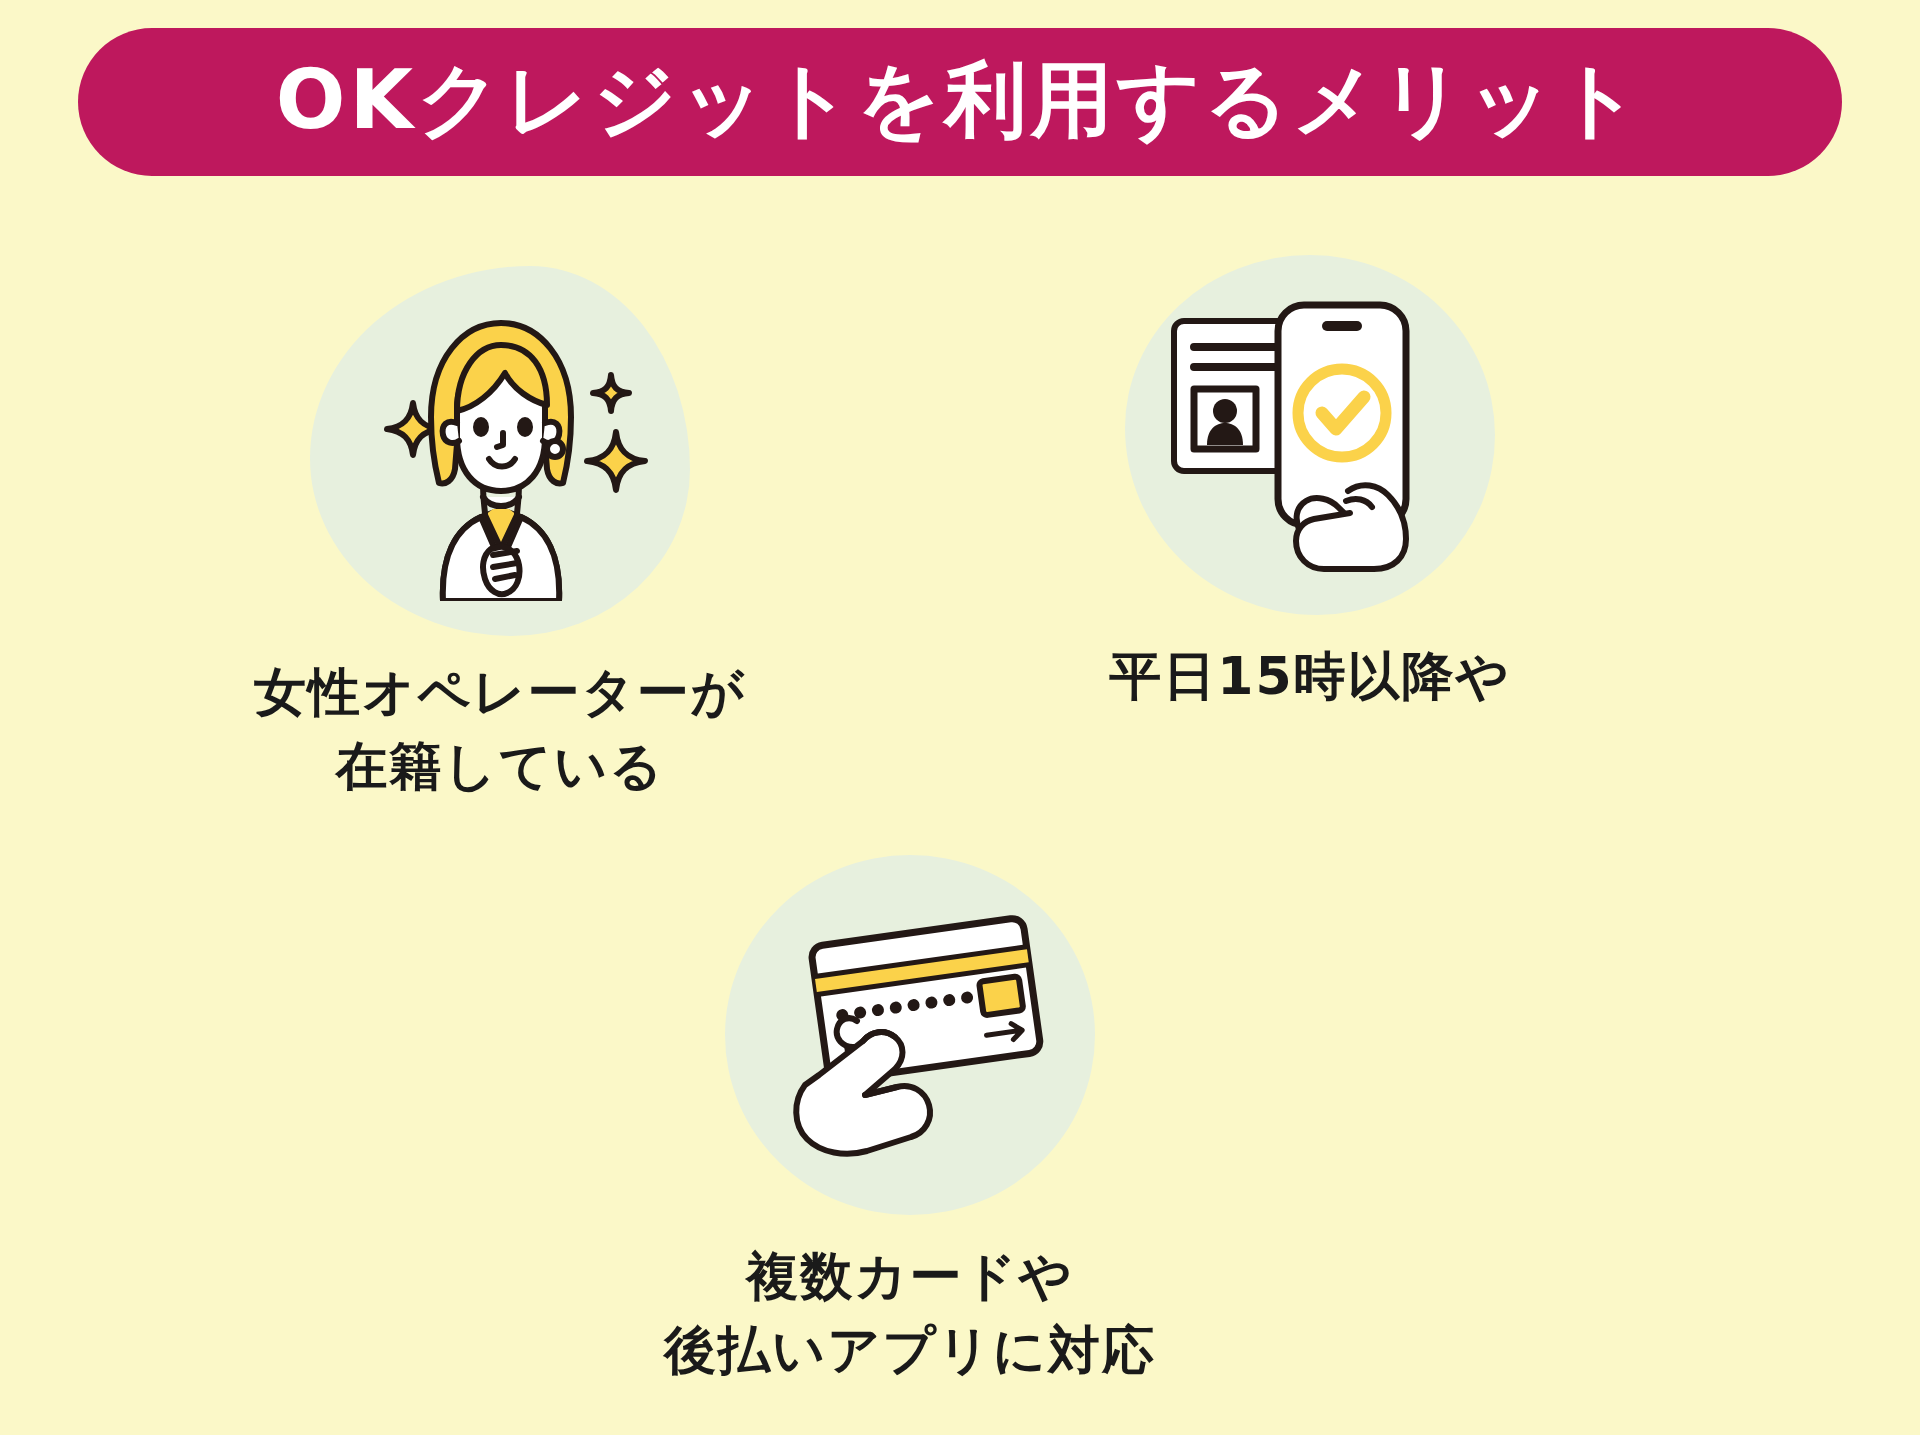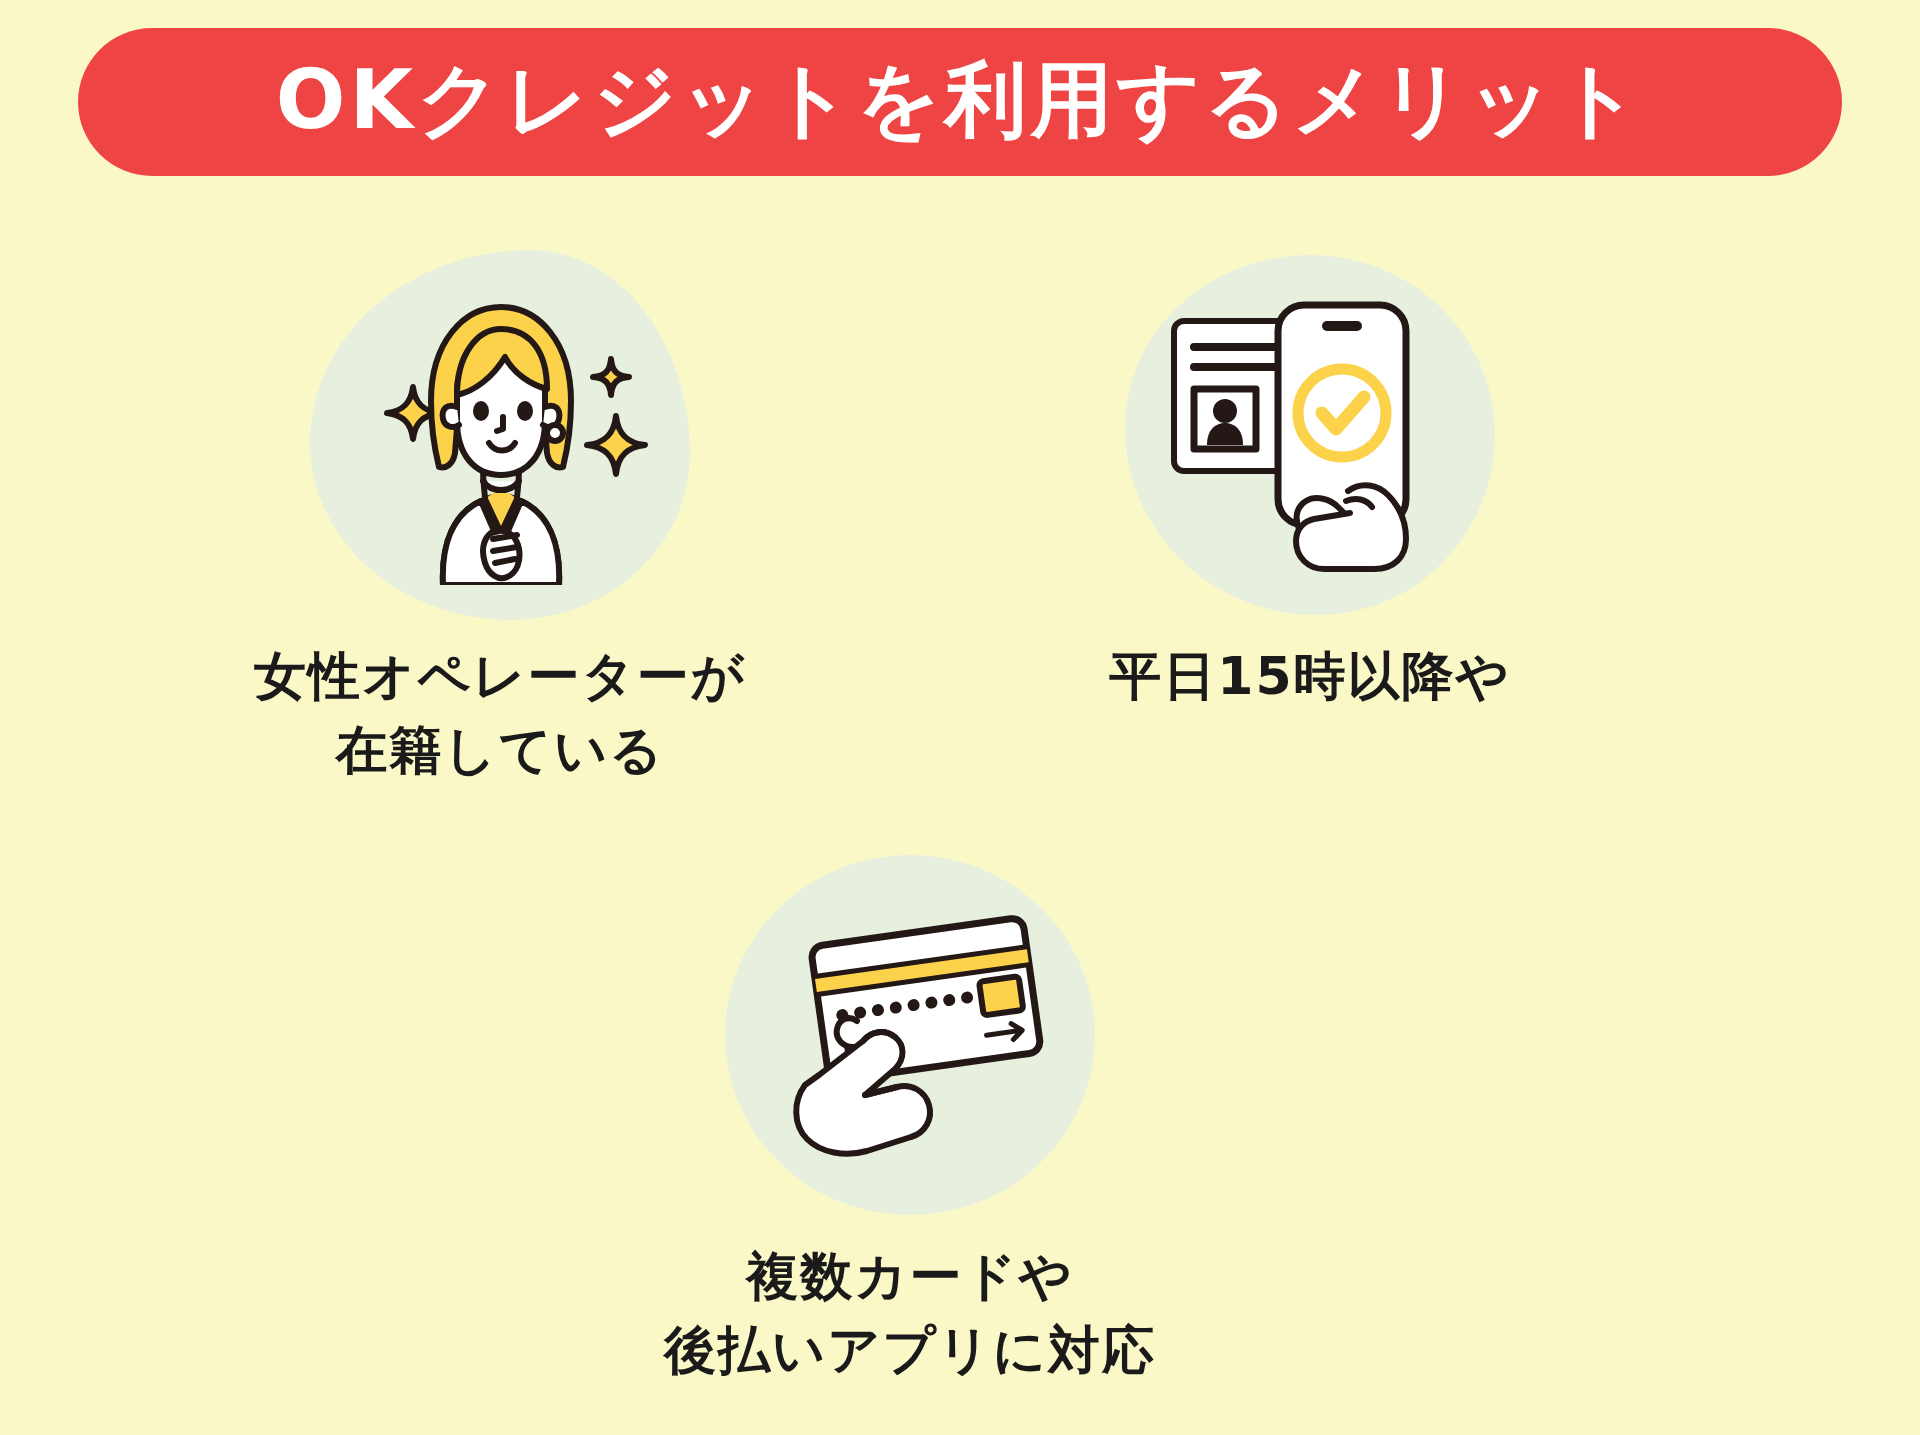--- a/index.html
+++ b/index.html
@@ -23,21 +23,21 @@
     box-sizing: border-box;
   }
 
   
   .header-pill {
     position: absolute;
     left: 78px;
     top: 28px;
     width: 1764px;
     height: 148px;
-    background: #ef4444;
+    background: #be185d;
     border-radius: 74px;
     display: flex;
     align-items: center;
     justify-content: center;
   }
   .header-title {
     color: #FFFFFF;
     font-size: 82px;
     font-weight: 700;
     letter-spacing: 4px;
@@ -46,21 +46,21 @@
     margin-top: -4px;
   }
 
   
   .card {
     position: absolute;
     display: flex;
     flex-direction: column;
     align-items: center;
   }
-  .card-1 { left: 250px; top: 240px; width: 500px; }
+  .card-1 { left: 250px; top: 256px; width: 500px; }
   .card-2 { left: 1060px; top: 240px; width: 500px; }
   .card-3 { left: 640px; top: 840px; width: 540px; justify-content: space-between; }
 
   .blob-wrap {
     position: relative;
     width: 400px;
     height: 390px;
     display: flex;
     align-items: center;
     justify-content: center;

